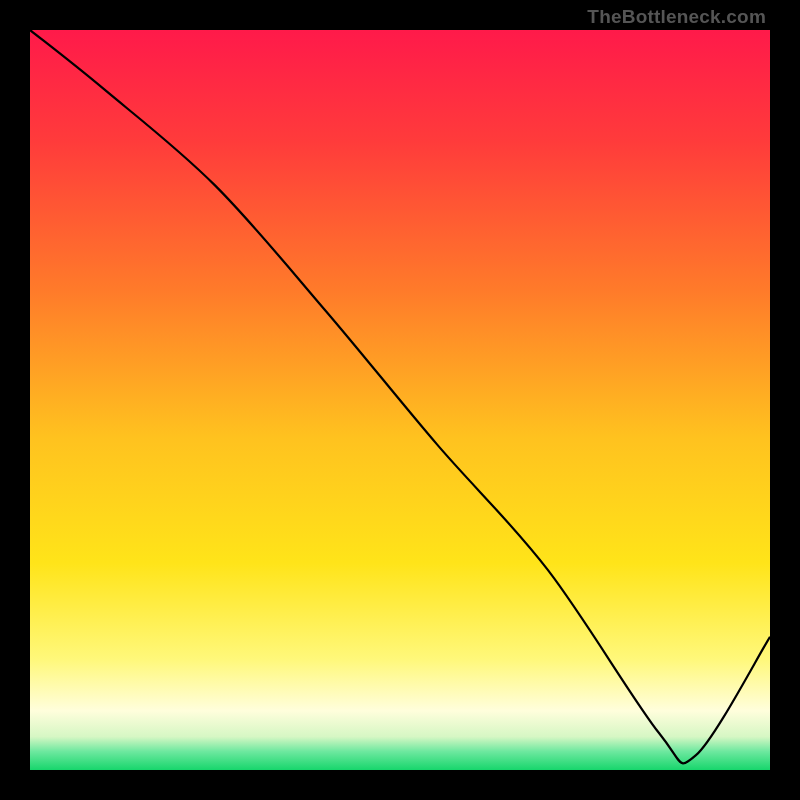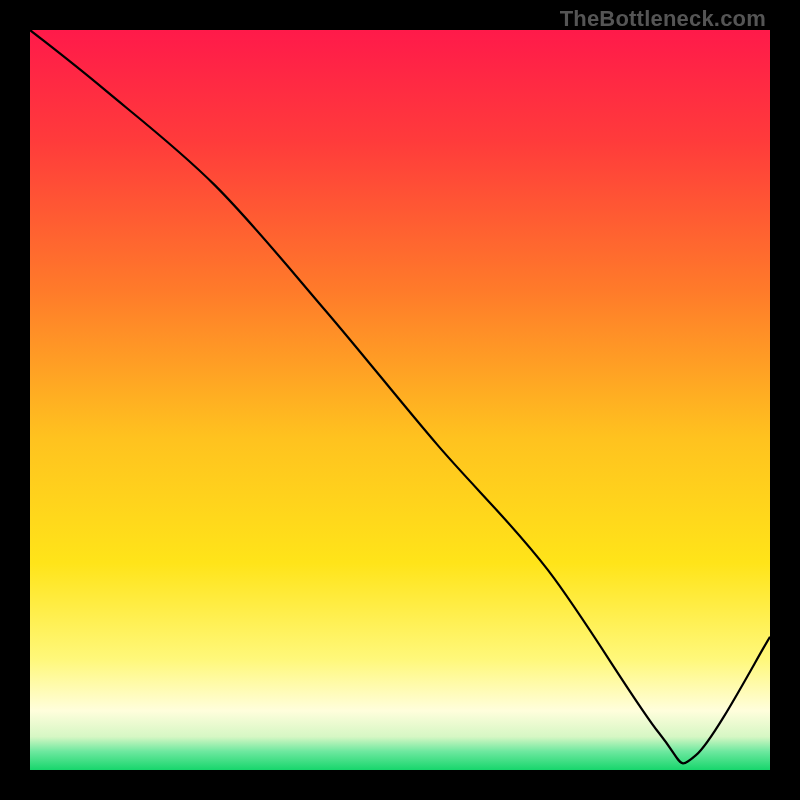--- a/index.html
+++ b/index.html
@@ -24,21 +24,21 @@
     left: 0;
     top: 0;
     width: 740px;
     height: 740px;
   }
   .watermark {
     position: absolute;
     top: 6px;
     right: 34px;
     color: #555;
-    font-size: 22px;
+    font-size: 19px;
     font-weight: 600;
     letter-spacing: 0.2px;
   }
   .bottom-text {
     position: absolute;
     bottom: 36px;
     left: 50%;
     transform: translateX(40px);
     color: #d32f2f;
     font-size: 11px;

